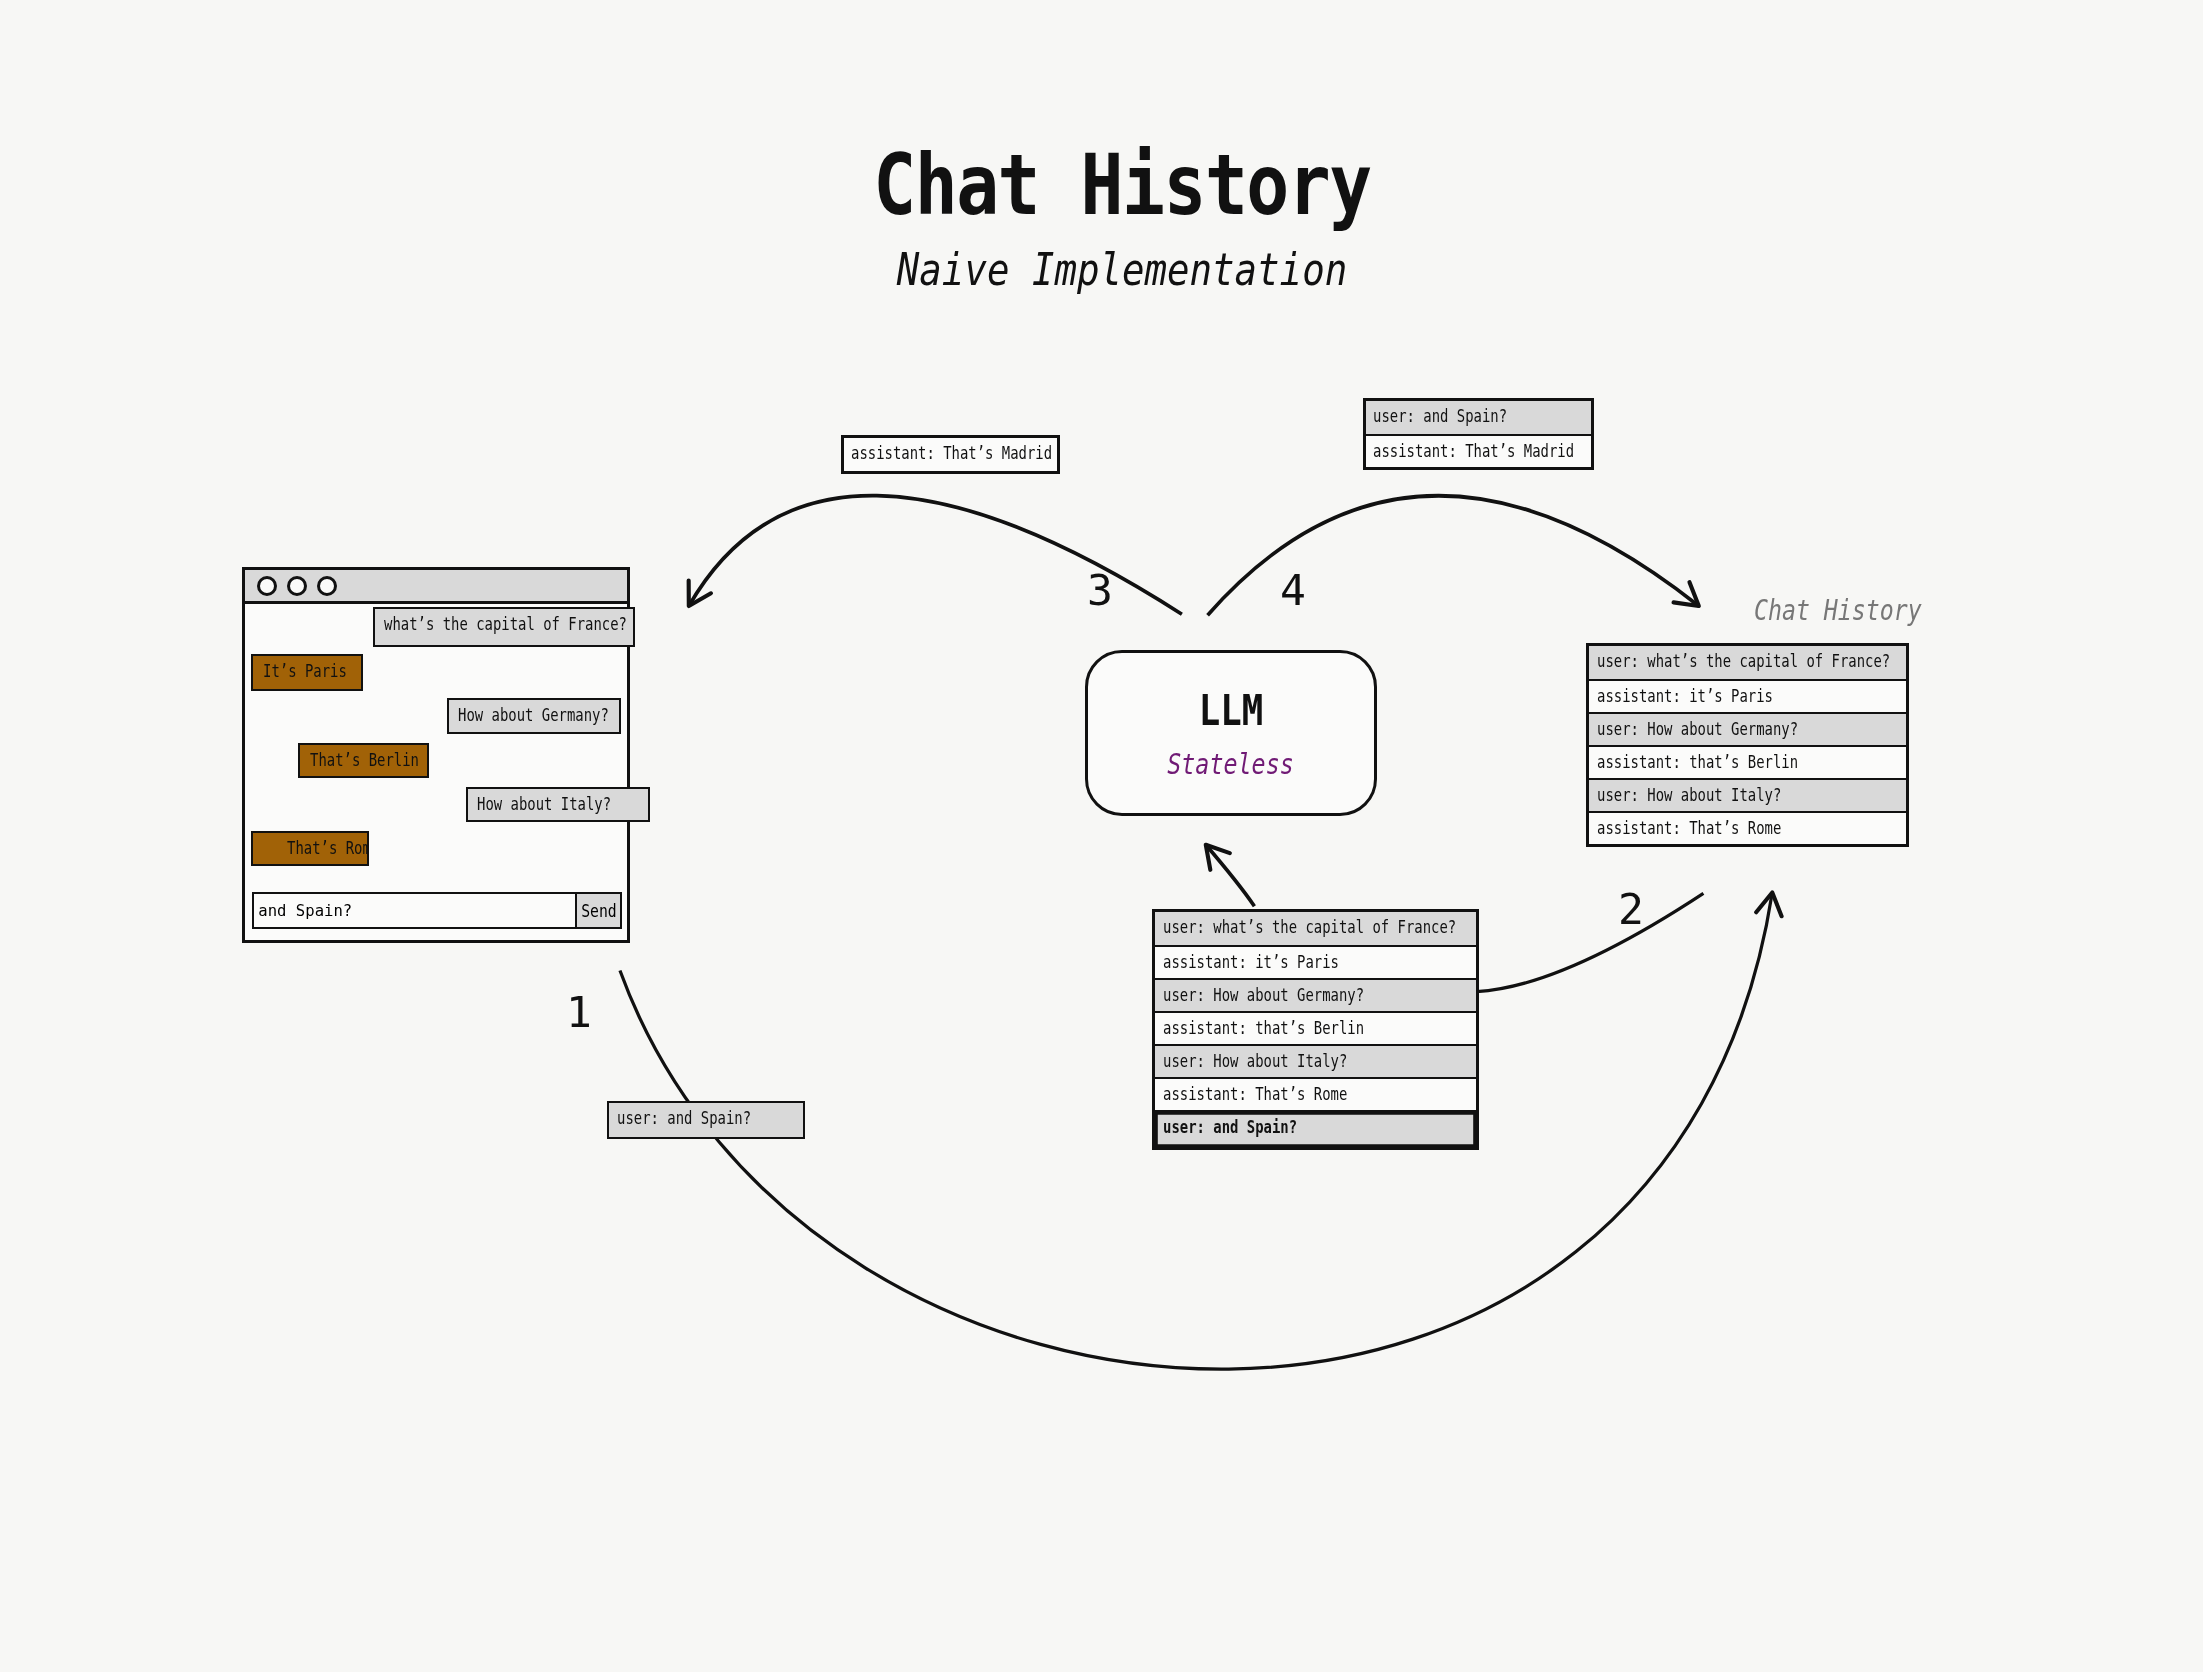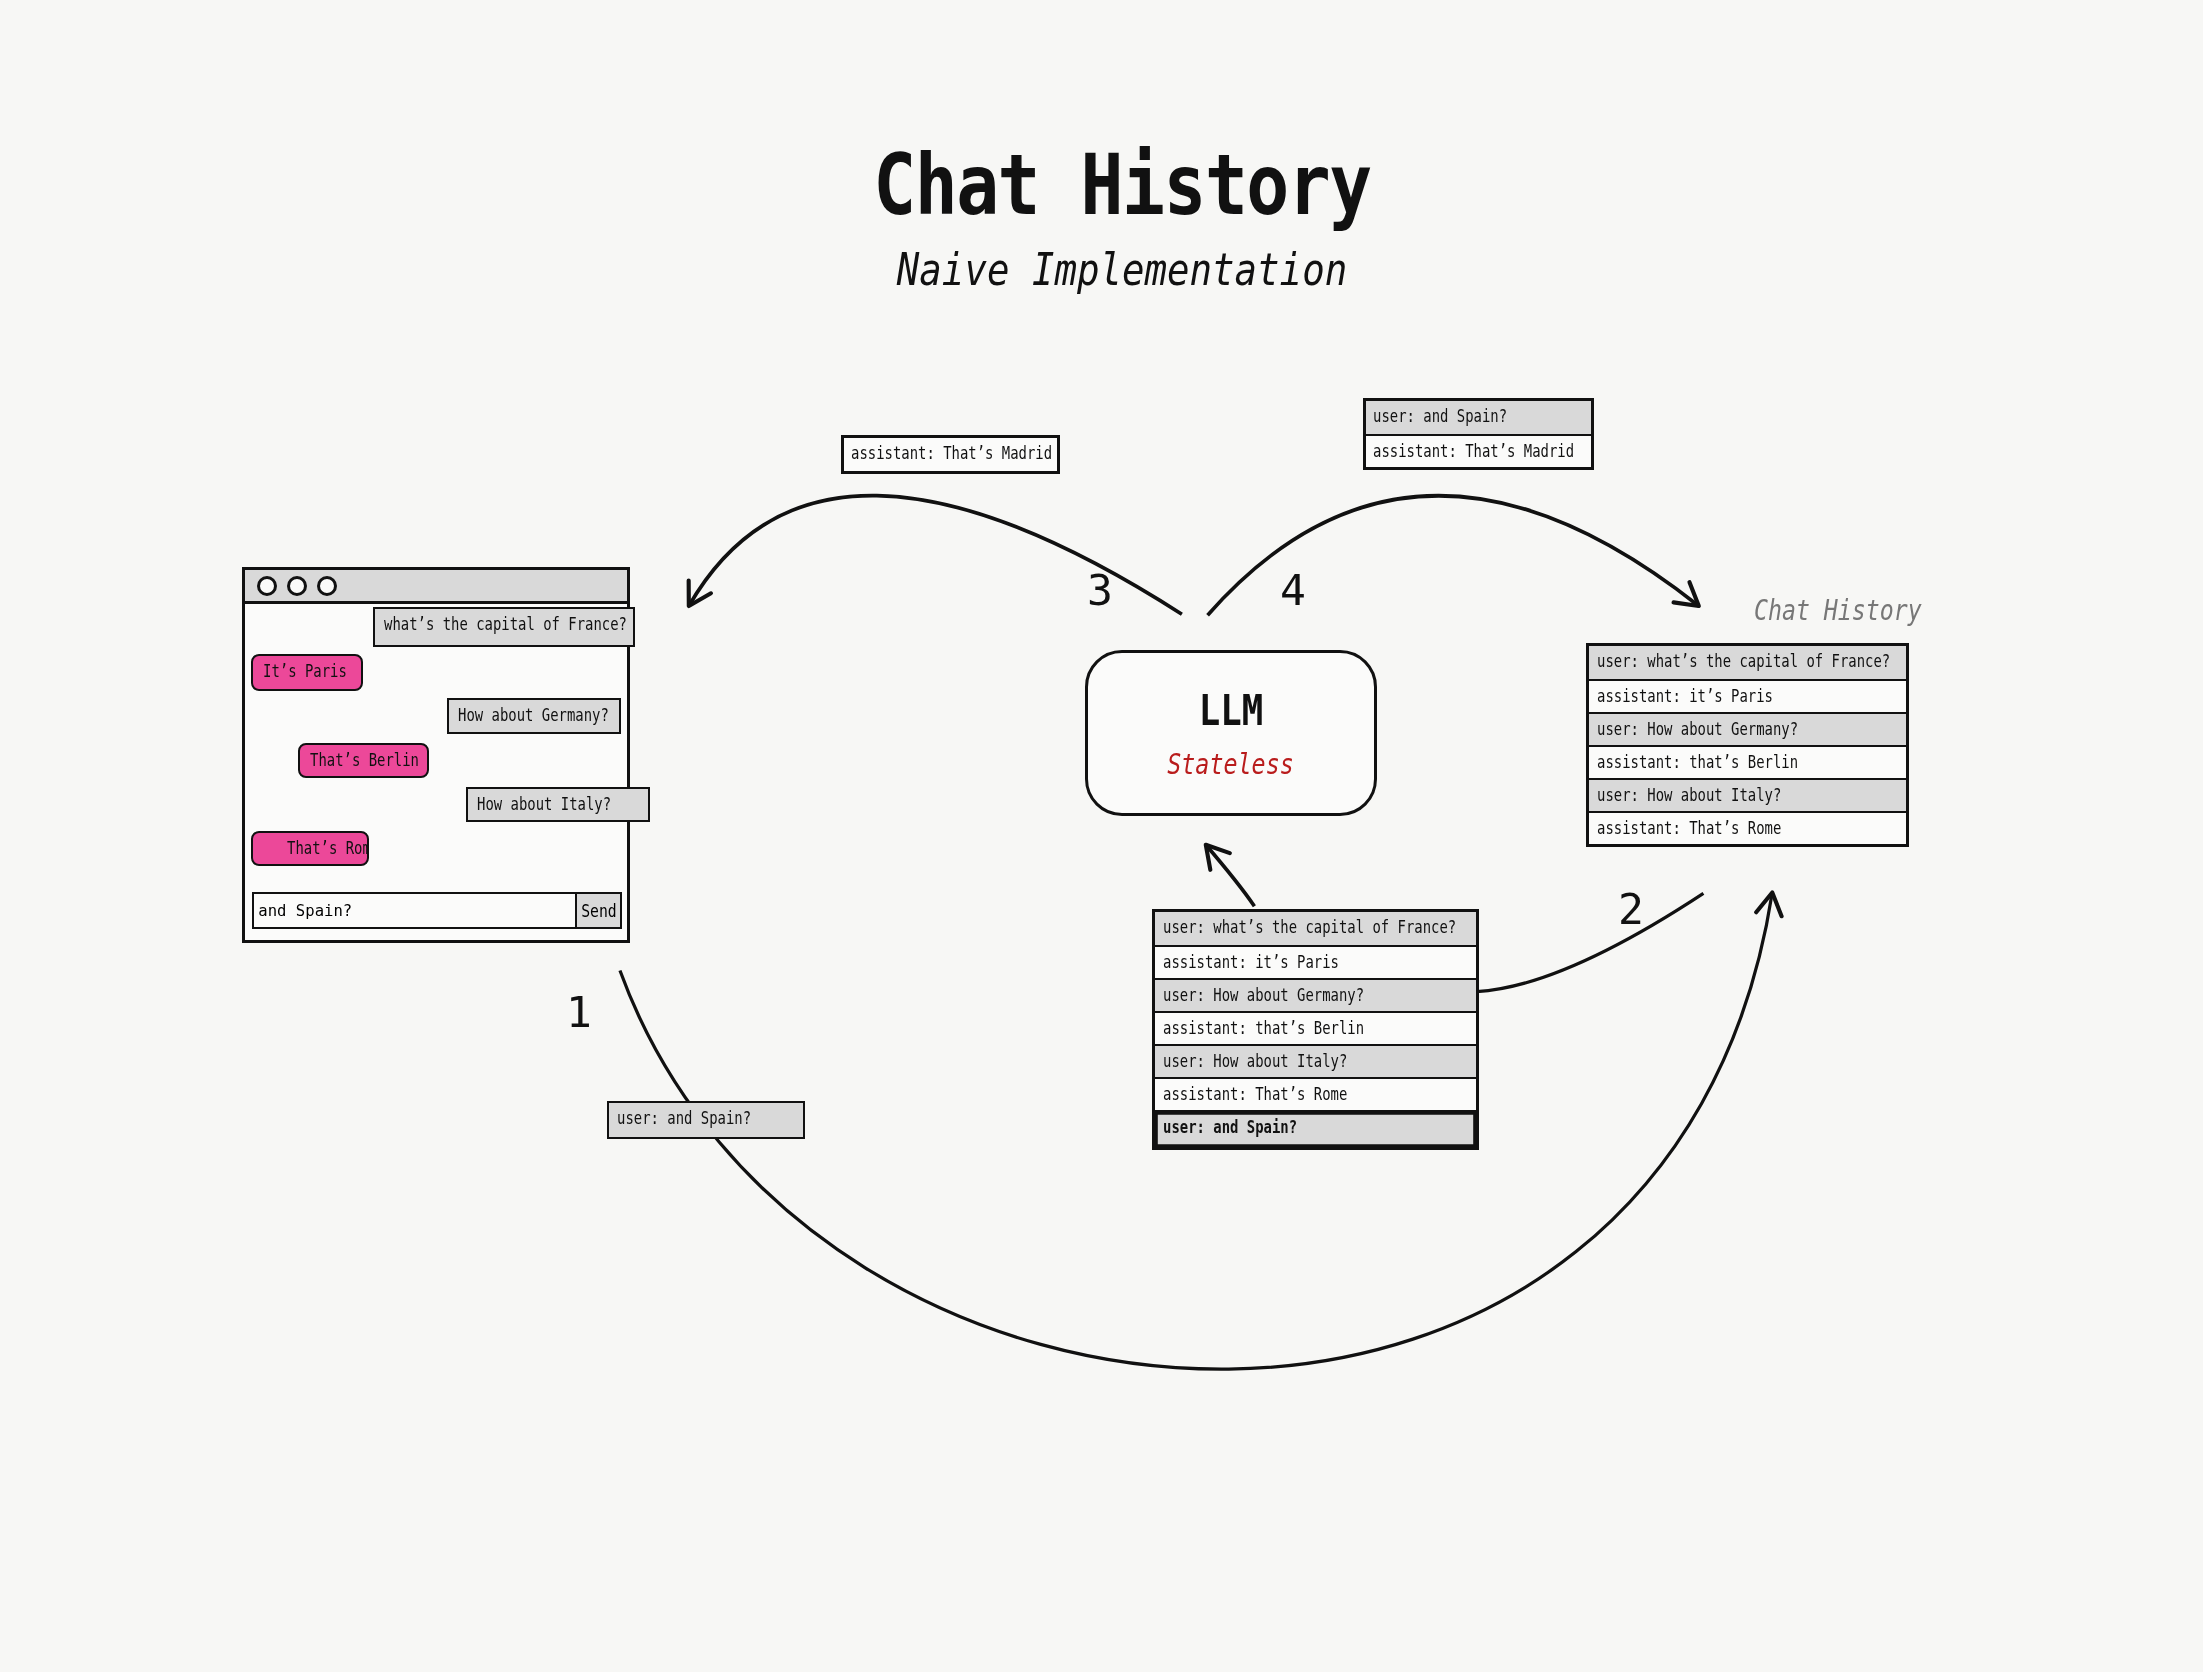--- a/index.html
+++ b/index.html
@@ -22,33 +22,33 @@
 
   
   .chat-window{position:absolute;left:242px;top:567px;width:388px;height:376px;
                border:3.7px solid #111;background:#fbfbfa;box-sizing:border-box;}
   .titlebar{height:31px;background:#d9d9d9;border-bottom:3.7px solid #111;
             display:flex;align-items:center;gap:10px;padding-left:12px;box-sizing:content-box;}
   .dot{width:20px;height:20px;border:3.7px solid #111;border-radius:50%;background:#fbfbfa;box-sizing:border-box;}
   .bubble{position:absolute;box-sizing:border-box;border:2.8px solid #111;
           font-size:17.4px;line-height:30px;padding:0 9.2px;white-space:nowrap;overflow:hidden;}
   .bubble.user{background:#d9d9d9;}
-  .bubble.assistant{background:#ec4899;border-radius:8px;}
+  .bubble.assistant{background:#a16207;}
   .input-row{position:absolute;left:7.3px;top:322px;width:370px;height:37px;display:flex;}
   .chat-input{flex:1;min-width:0;border:2.8px solid #111;background:#fbfbfa;
               font-family:inherit;font-size:15.6px;padding:0 4px;outline:none;box-sizing:border-box;}
   .send-btn{width:47px;margin-left:-2.8px;border:2.8px solid #111;background:#d9d9d9;
             font-family:inherit;font-size:17.4px;padding:0;box-sizing:border-box;}
 
   
   .llm-box{position:absolute;left:1085px;top:650px;width:292px;height:166px;
            border:3.7px solid #111;border-radius:37px;background:#fbfbfa;box-sizing:border-box;
            display:flex;flex-direction:column;align-items:center;justify-content:center;gap:13px;}
   .llm-title{font-size:42px;font-weight:bold;}
-  .llm-sub{font-size:27.5px;font-style:italic;color:#b91c1c;}
+  .llm-sub{font-size:27.5px;font-style:italic;color:#701a75;}
 
   
   .msg-table{position:absolute;border:3.7px solid #111;background:#fbfbfa;box-sizing:border-box;}
   .trow{height:33px;line-height:31px;font-size:17.4px;padding:0 8.3px;border-top:2.8px solid #111;
         white-space:nowrap;overflow:hidden;box-sizing:border-box;}
   .trow:first-child{border-top:none;}
   .trow.user{background:#d9d9d9;}
   .trow.assistant{background:#fbfbfa;}
   .trow.highlight{height:37px;line-height:31px;font-weight:bold;box-shadow:inset 0 0 0 2.8px #111;}
   .history-table{left:1586px;top:643px;width:323px;}

